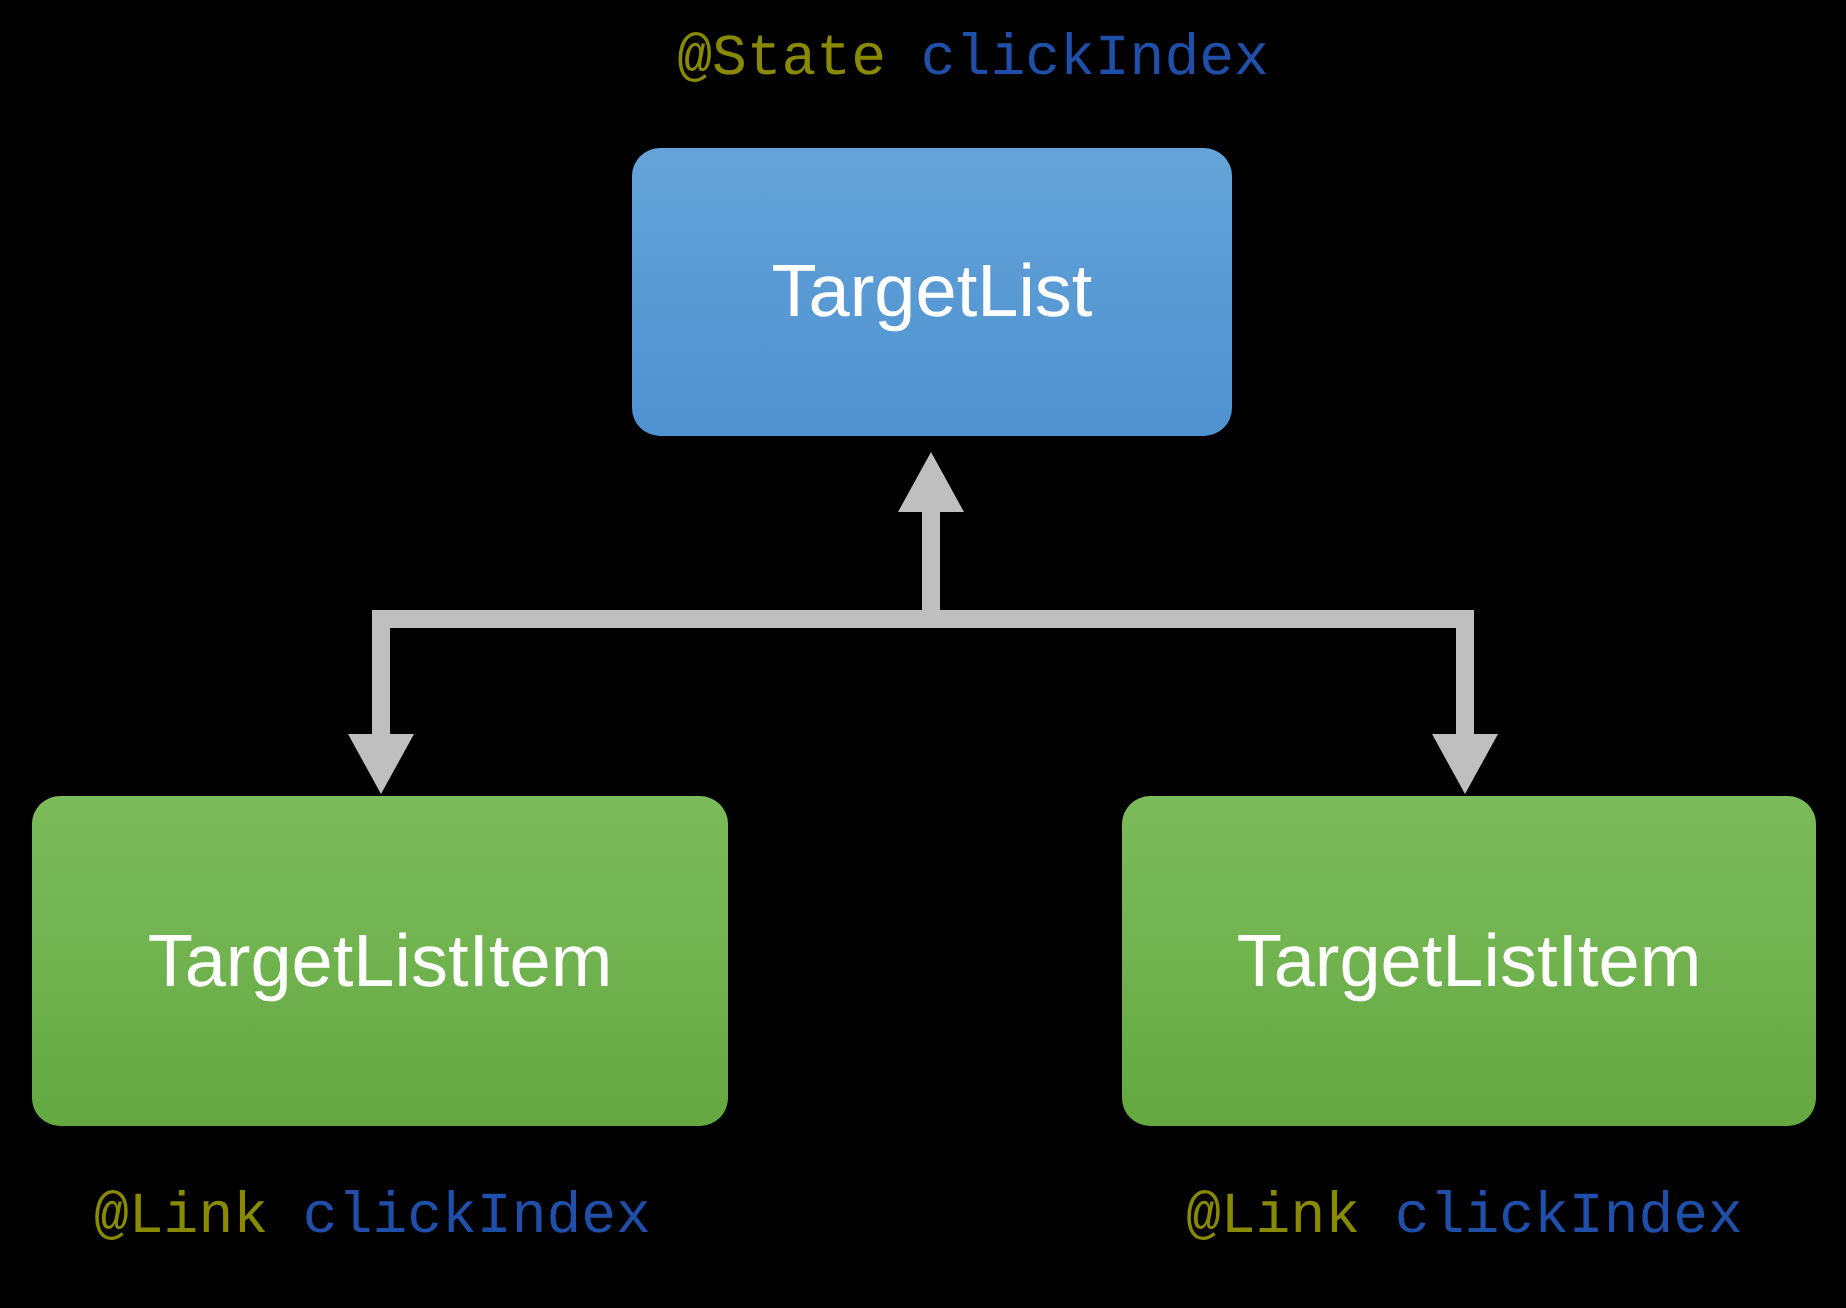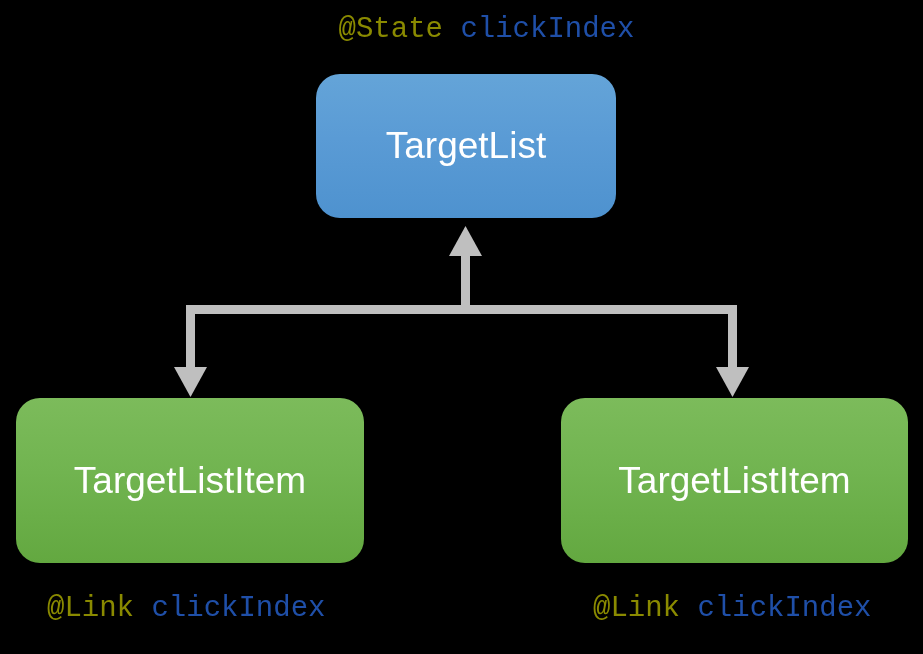--- a/index.html
+++ b/index.html
@@ -46,21 +46,21 @@
     top: 594px;
   }
   #link-label-right {
     left: 568px;
     top: 594px;
   }
 
   
   .node {
     position: absolute;
-    border-radius: 24px;
+    border-radius: 14px;
     display: flex;
     align-items: center;
     justify-content: center;
     color: #ffffff;
     font-family: "Liberation Sans", sans-serif;
     font-weight: 400;
     box-sizing: border-box;
   }
 
   #node-targetlist {

